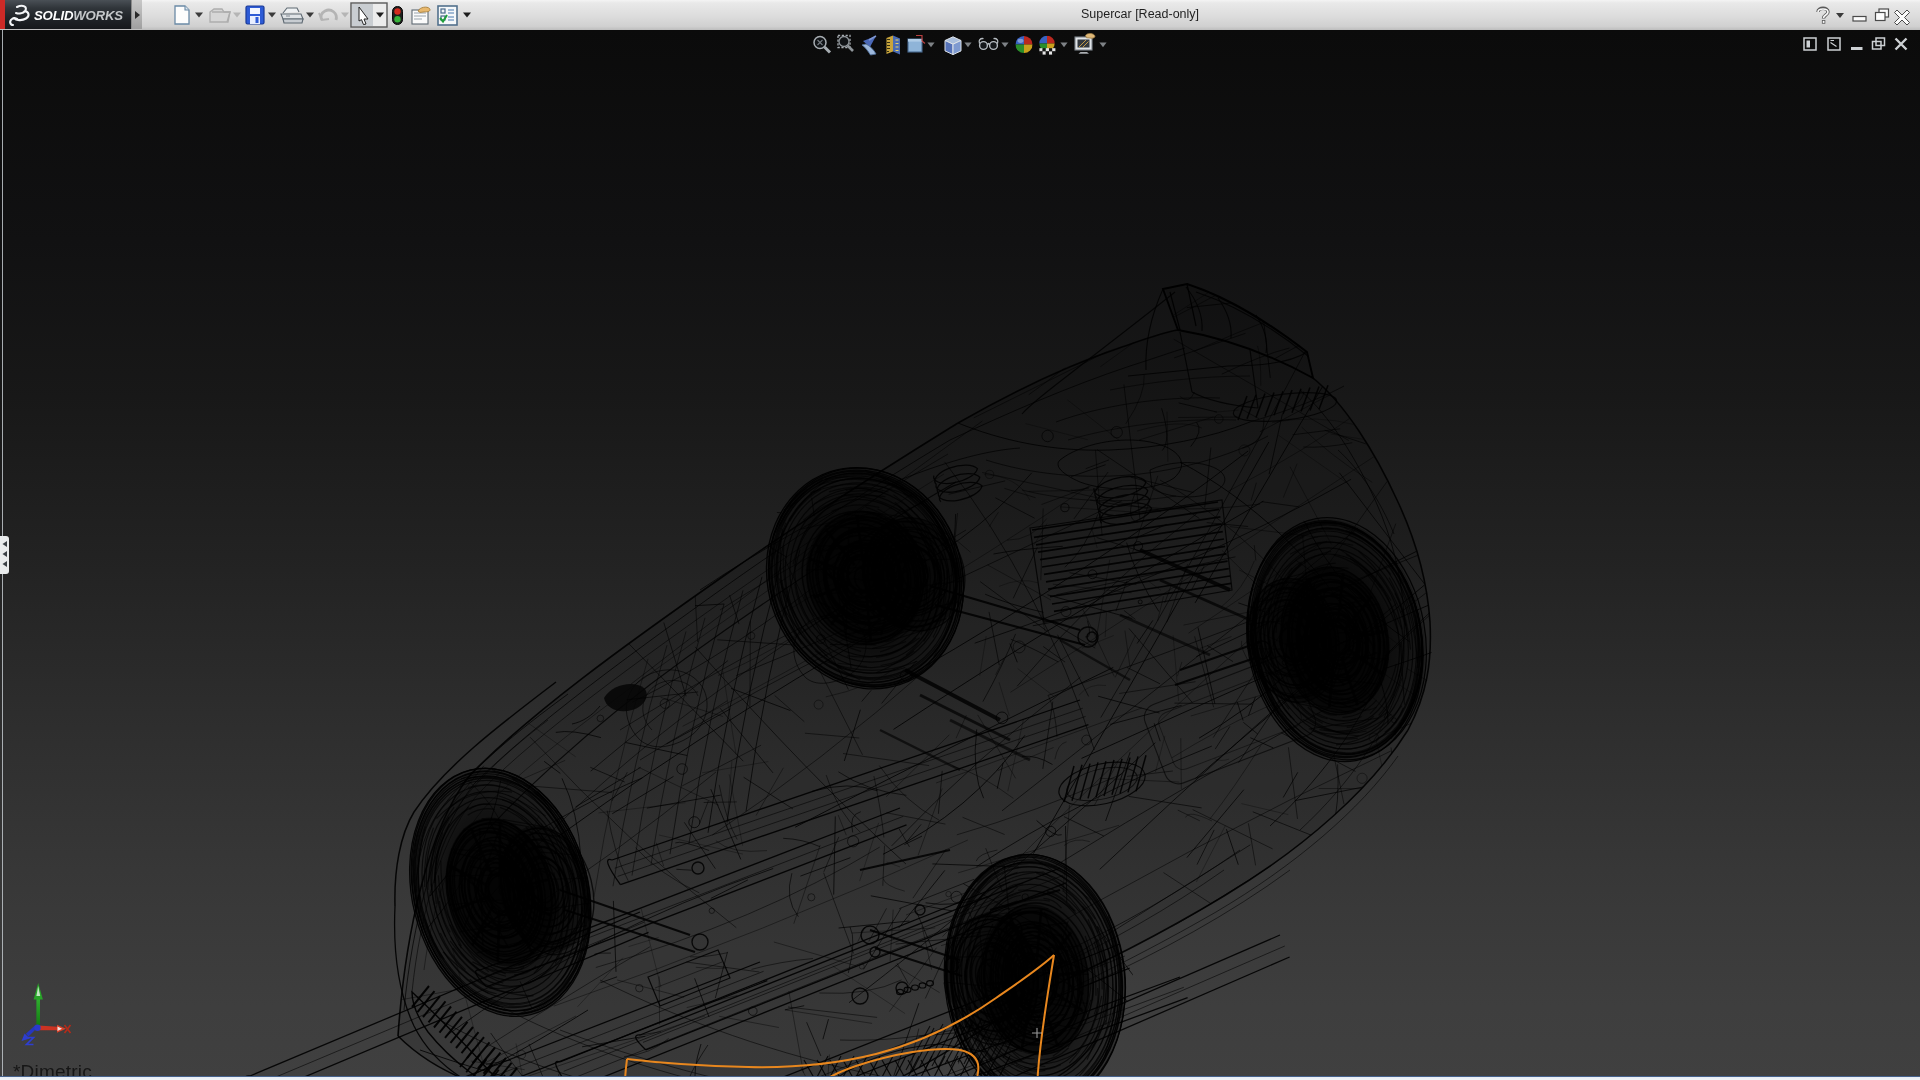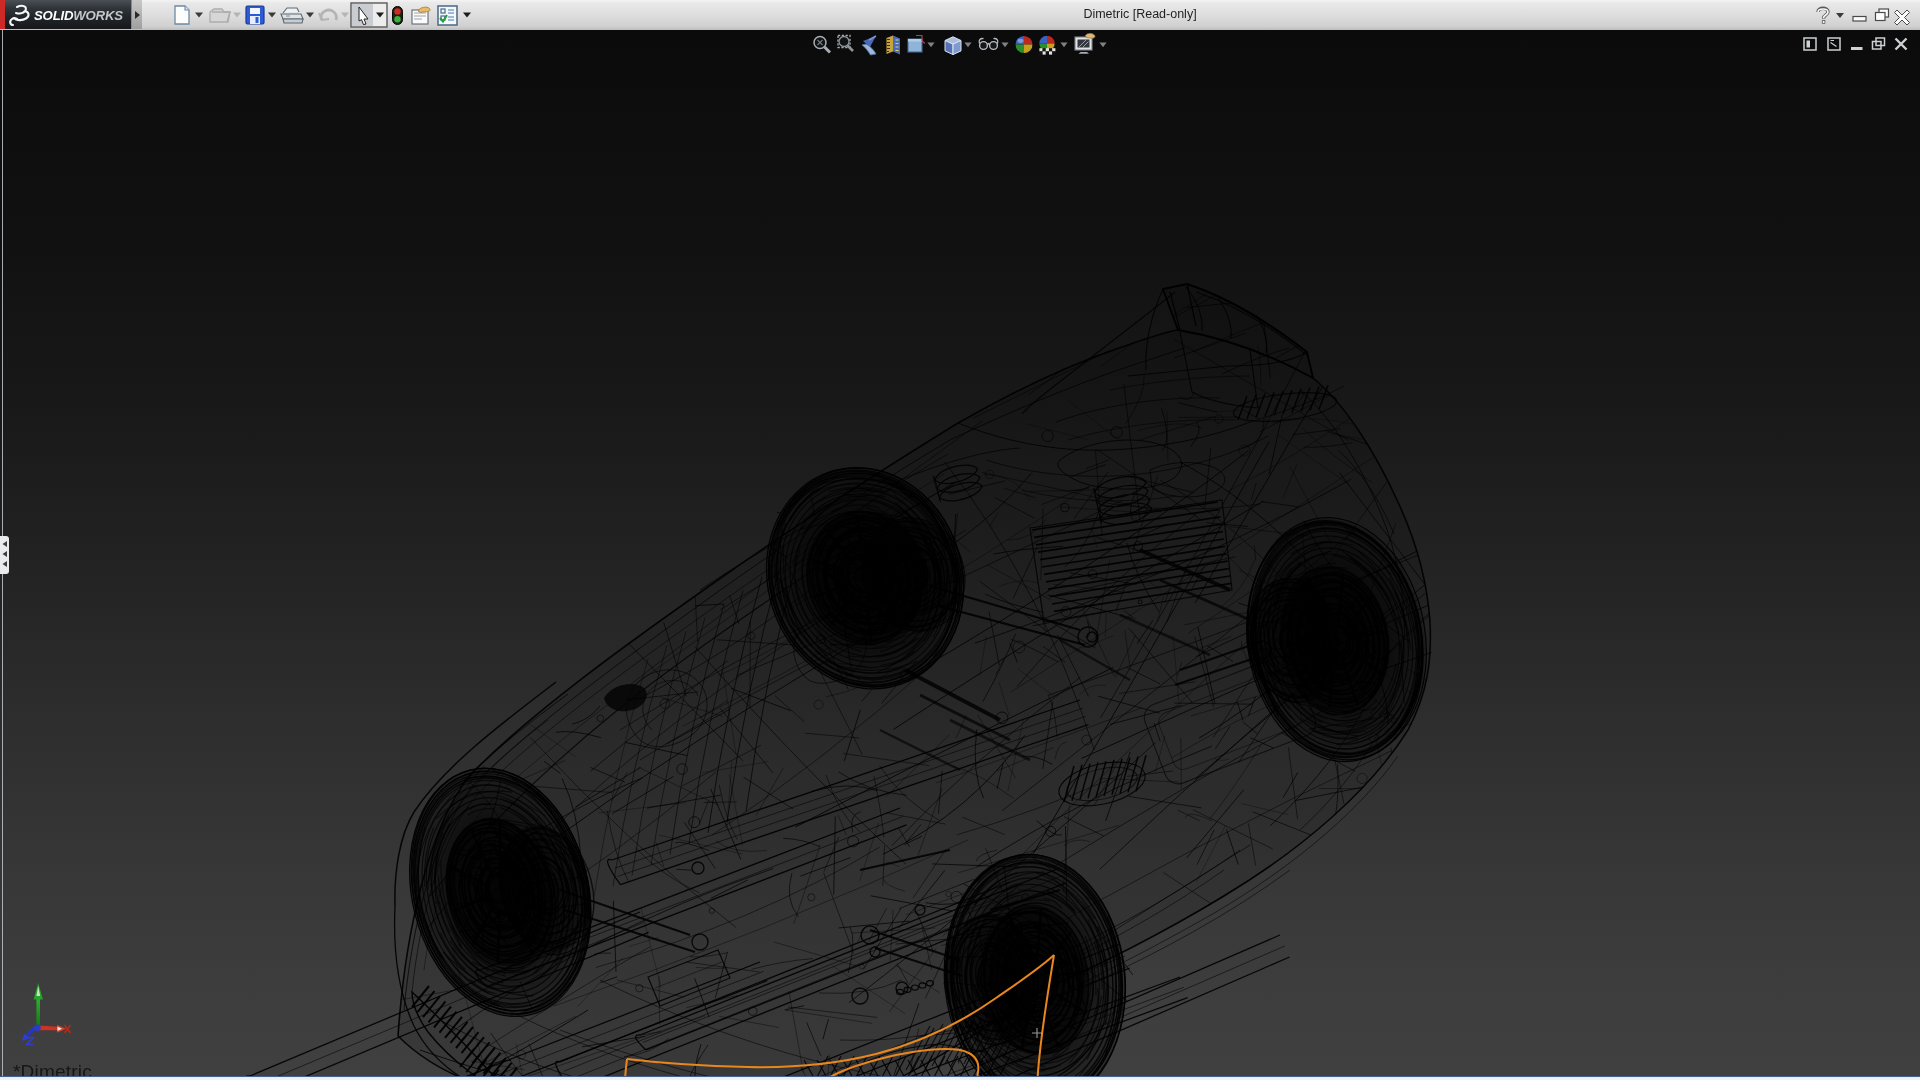--- a/index.html
+++ b/index.html
@@ -1427,21 +1427,21 @@
       <path d="M1054,925 C1040,938 1022,950 996,968 C962,992 922,1012 876,1024 C836,1034 790,1038 748,1037 C702,1036 660,1033 627,1029" stroke="#e8871e" fill="none" stroke-width="2"></path>
       <path d="M627,1029 C625,1044 624,1062 624,1080" stroke="#e8871e" fill="none" stroke-width="2"></path>
       <path d="M791,1080 C804,1062 826,1046 856,1036 C892,1024 936,1016 960,1020 C974,1023 980,1030 978,1042 C976,1058 972,1070 970,1080" stroke="#e8871e" fill="none" stroke-width="2"></path>
       <path d="M1054,925 C1048,962 1041,1002 1038,1042 C1037,1056 1036,1068 1036,1080" stroke="#e8871e" fill="none" stroke-width="2"></path>
       <path d="M1032,1003 L1042,1003 M1037,998 L1037,1008" stroke="#c0c0c0" stroke-width="1.1" opacity="0.8"></path>
     </svg>
 <div id="titlebar">
       <div class="redstripe"></div>
       <div id="logoblock"></div>
       <div id="menuarrow"></div>
-      <div id="titletext">Dimetric [Read-only]</div>
+      <div id="titletext">Supercar [Read-only]</div>
       <svg class="abs" style="left:0;top:0" width="1920" height="30" viewBox="0 0 1920 30">
         <g stroke="#f4f6f8" fill="none" stroke-width="2.1" stroke-linecap="round">
           <path d="M17 7 C23 4 28 7 25 11 C23 13.5 19 14 16 13 M25 11 C29 12 30 16 26 18.5 C22 21 16 20.5 14 18 M13 25 C10 25 9 21 12 19 C14 17.5 17 18 18 20"></path>
         </g>
         <text x="34" y="19.5" font-family="Liberation Sans,sans-serif" font-size="13.2" font-style="italic" font-weight="bold" fill="#ffffff" letter-spacing="-0.2">SOLID<tspan fill="#c4c7c9">WORKS</tspan></text>
         <g>
           <path d="M175 6 L185 6 L189 10 L189 24 L175 24 Z" fill="#fdfdfd" stroke="#6b8aa6" stroke-width="1.3"></path>
           <path d="M185 6 L185 10 L189 10" fill="#dbe6ef" stroke="#6b8aa6" stroke-width="1.1"></path>
         </g>
         <path d="M195 12.5 L203 12.5 L199 17.5 Z" fill="#3a3a3a"></path>

